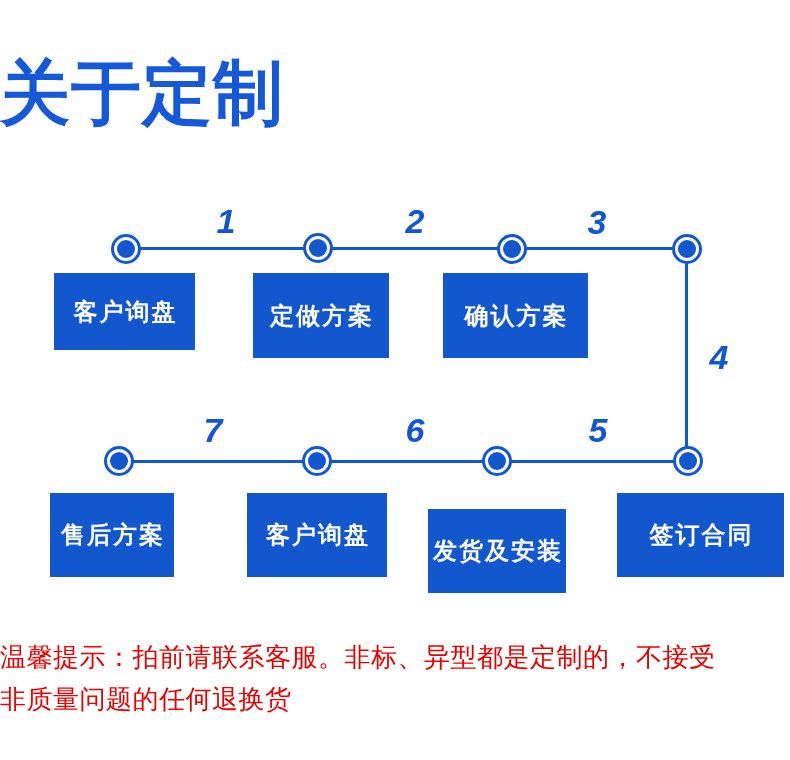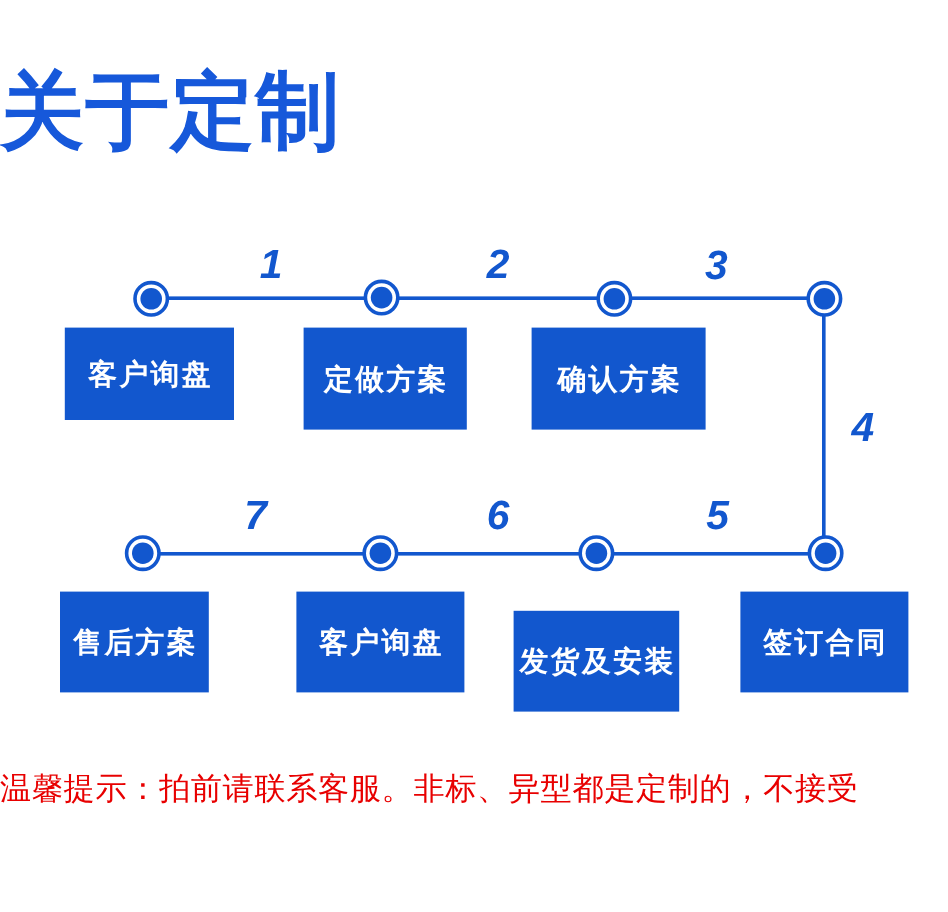--- a/index.html
+++ b/index.html
@@ -66,21 +66,21 @@
     display:flex;align-items:center;justify-content:center;
     font-size:24px;font-weight:bold;letter-spacing:2px;
     text-indent:2px;
   }
   .bt1{left:54px;top:273px;width:141px;height:77px;}
   .bt2{left:253px;top:273px;width:136px;height:85px;font-family:Liberation Mono, monospace;}
   .bt3{left:443px;top:273px;width:145px;height:85px;}
   .bb1{left:50px;top:493px;width:124px;height:84px;}
   .bb2{left:247px;top:493px;width:140px;height:84px;}
   .bb3{left:428px;top:493px;width:138px;height:84px;margin-top:16px;}
-  .bb4{left:617px;top:493px;width:140px;height:84px;}
+  .bb4{left:617px;top:493px;width:167px;height:84px;}
   
   .notice-line{
     position:absolute;left:0;width:790px;
     text-align:left;
     color:var(--red);
     font-size:26px;font-weight:normal;
     letter-spacing:0.5px;
   }
   .notice-1{top:640px;}
   .notice-2{top:682px;}
@@ -119,14 +119,15 @@
     <div class="step-box bt2">定做方案</div>
     <div class="step-box bt3">确认方案</div>
 
     <div class="step-box bb1">售后方案</div>
     <div class="step-box bb2">客户询盘</div>
     <div class="step-box bb3">发货及安装</div>
     <div class="step-box bb4">签订合同</div>
   </div>
 
   <div class="notice-line notice-1">温馨提示：拍前请联系客服。非标、异型都是定制的，不接受</div>
+  <div class="notice-line notice-2">非质量问题的任何退换货</div>
 
 </div>
 
 </body></html>

